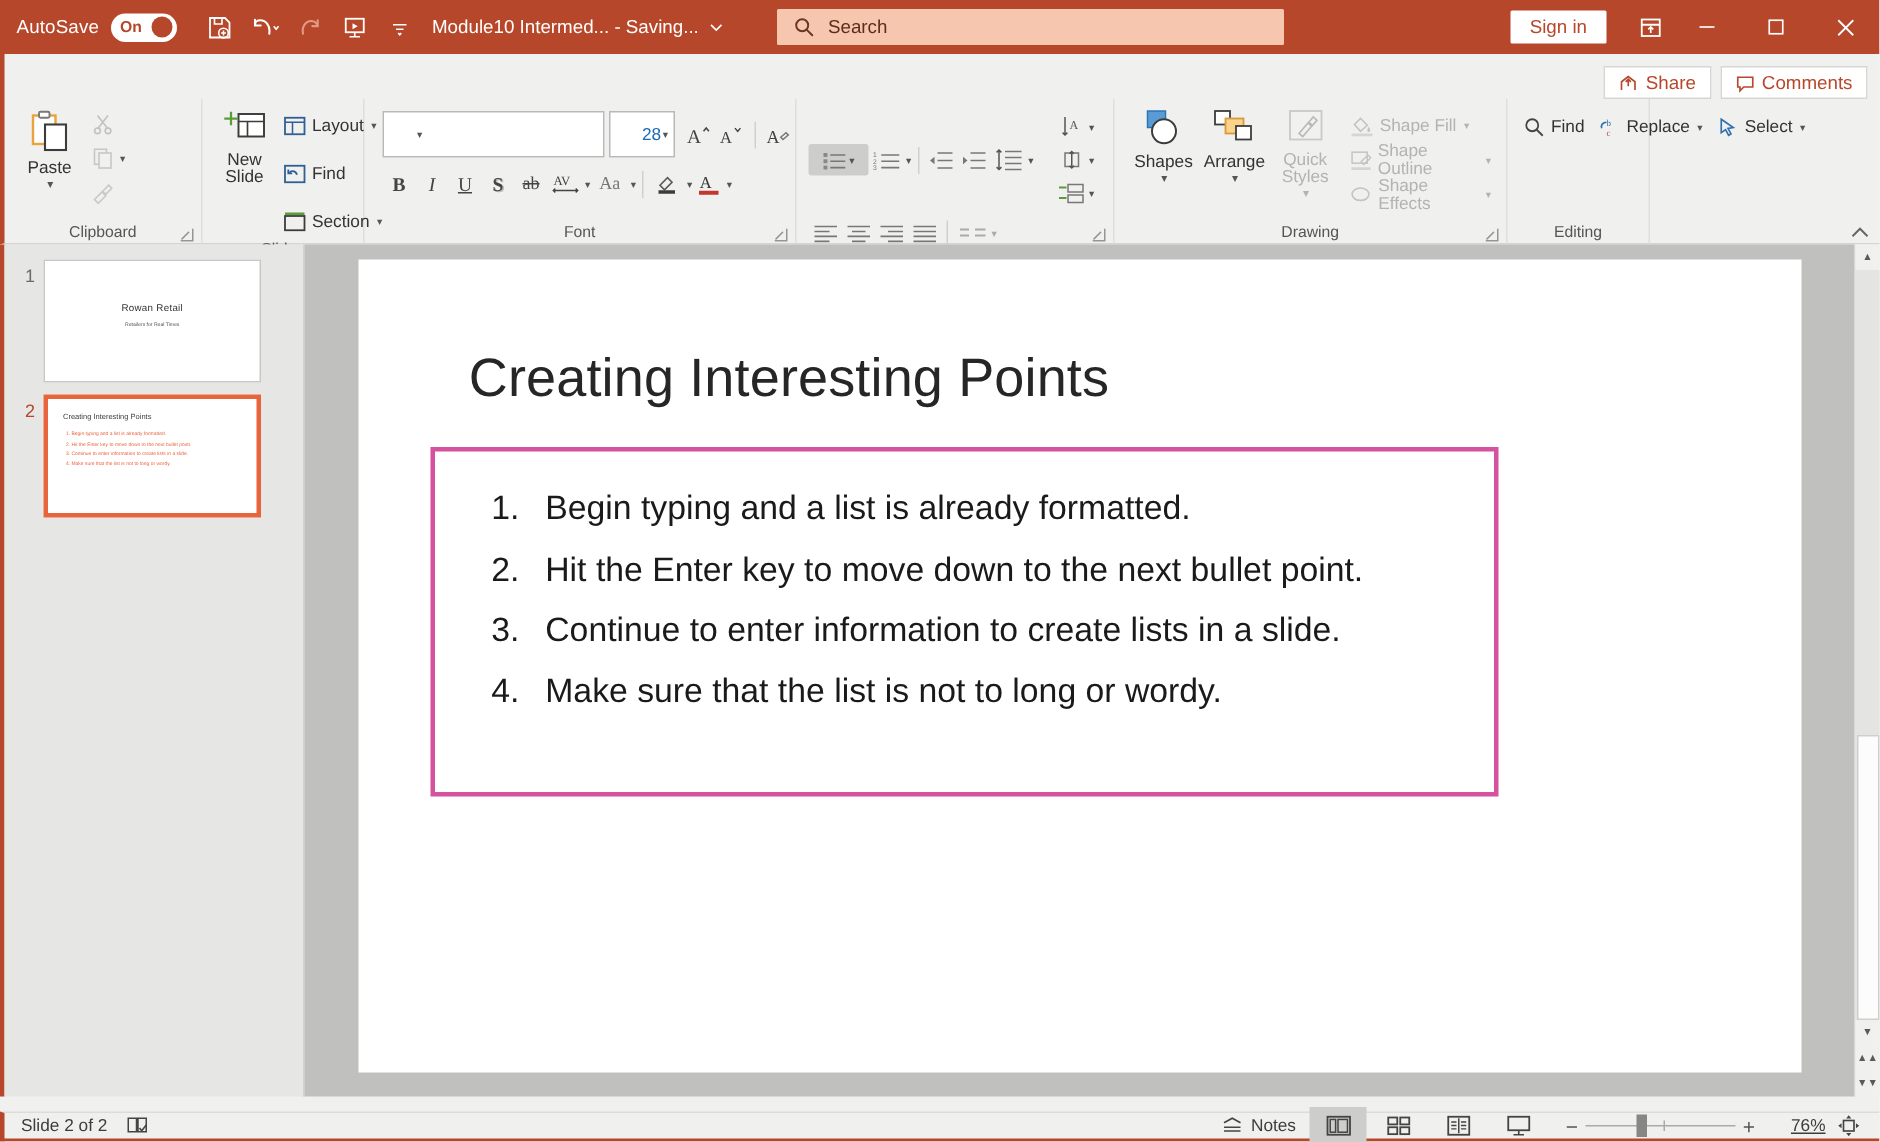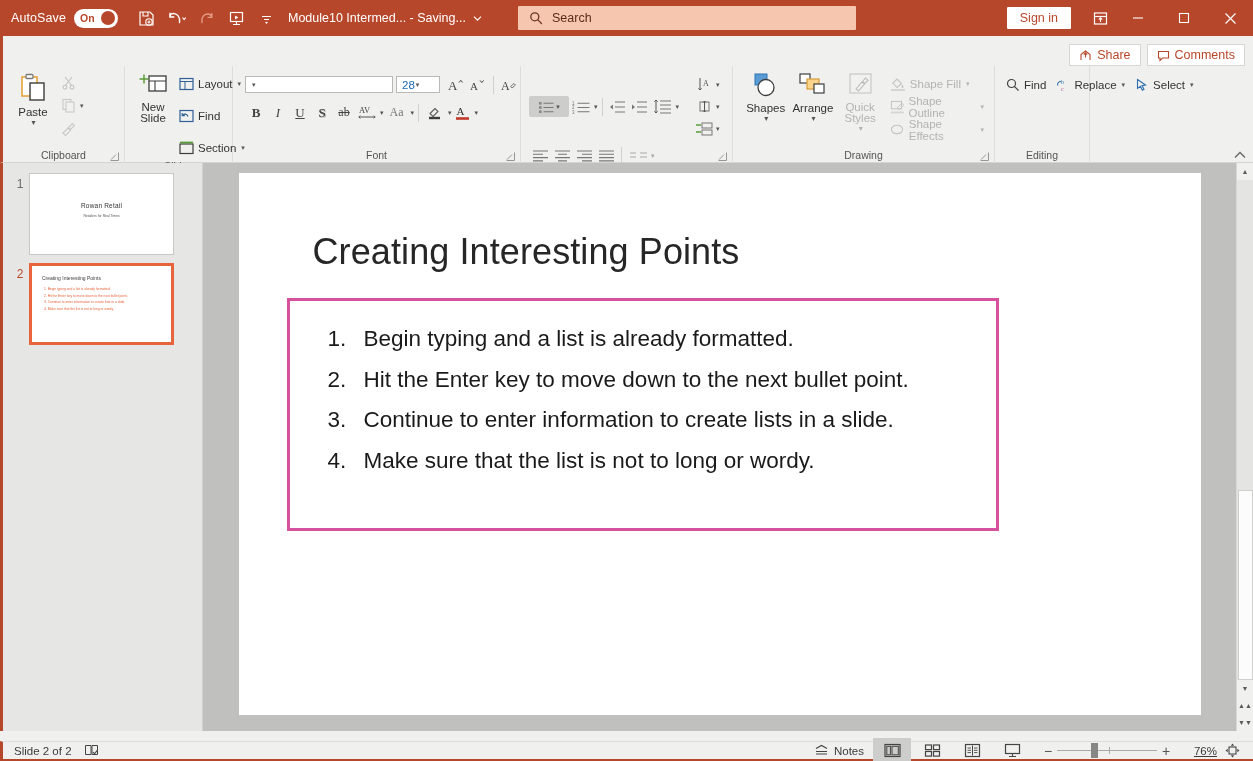--- a/index.html
+++ b/index.html
@@ -112,23 +112,23 @@
     width: 22px; height: 21px; display: flex; align-items: center; justify-content: center;
     cursor: pointer; border-radius: 2px; color: #444;
   }
   .iconbtn.sel { background: #cdcdcb; }
   .iconbtn.disabled { opacity: .38; cursor: default; }
   .caret { font-size: 7px; color: #555; margin-left: 1px; }
   .row { display: flex; align-items: center; }
   .vsep { width: 1px; height: 18px; background: #d0d0cf; margin: 0 4px; }
 
   .fontbox {
-    height: 17px; border: 1px solid #b9b9b8; background: #fff;
+    height: 31px; border: 1px solid #b9b9b8; background: #fff;
     display: flex; align-items: center; 
-    padding: 0 3px 0 5px; font-size: 11.5px; cursor: text;
+    padding: 0 3px 0 21px; font-size: 11.5px; cursor: text;
   }
   .fontname { width: 148px; }
   .fontsize { width: 44px; margin-left: 3px; color: #1d6ab5; }
 
   
   .main { position: absolute; top: 163px; left: 0; right: 0; bottom: 30px; display: flex;
           border-left: 3px solid #b7472a; }
   .thumbpane {
     width: 200px; background: #e6e6e5; border-right: 1px solid #d2d2d1;
     padding-top: 10px; overflow: hidden; position: relative;
@@ -321,21 +321,21 @@
       <svg width="13" height="13" viewBox="0 0 13 13">
           <path d="M1.5 2.5h10v6.5h-6L3 11.5V9H1.5z" fill="none" stroke="#b7472a" stroke-width="1.1"></path>
         </svg>
       <span>Comments</span>
     </div>
   </div>
 </div>
 
 <div class="ribbon">
 
-  <div class="grp" style="width:122px">
+  <div class="grp" style="width:132px">
     <div class="grp-body" style="padding-top:4px">
       <div class="bigbtn" style="width:48px">
         <svg width="32" height="32" viewBox="0 0 32 32">
           <rect x="5" y="5" width="15" height="19" fill="#fff" stroke="#e8a33d" stroke-width="1.6"></rect>
           <rect x="9" y="2.5" width="7" height="4" rx="1" fill="#fff" stroke="#7a7a7a" stroke-width="1.3"></rect>
           <rect x="13" y="11" width="14" height="17" fill="#fff" stroke="#3c3c3c" stroke-width="1.4"></rect>
         </svg>
         <span class="lbl">Paste</span>
         <span class="caret" style="font-size:8px">▾</span>
       </div>

